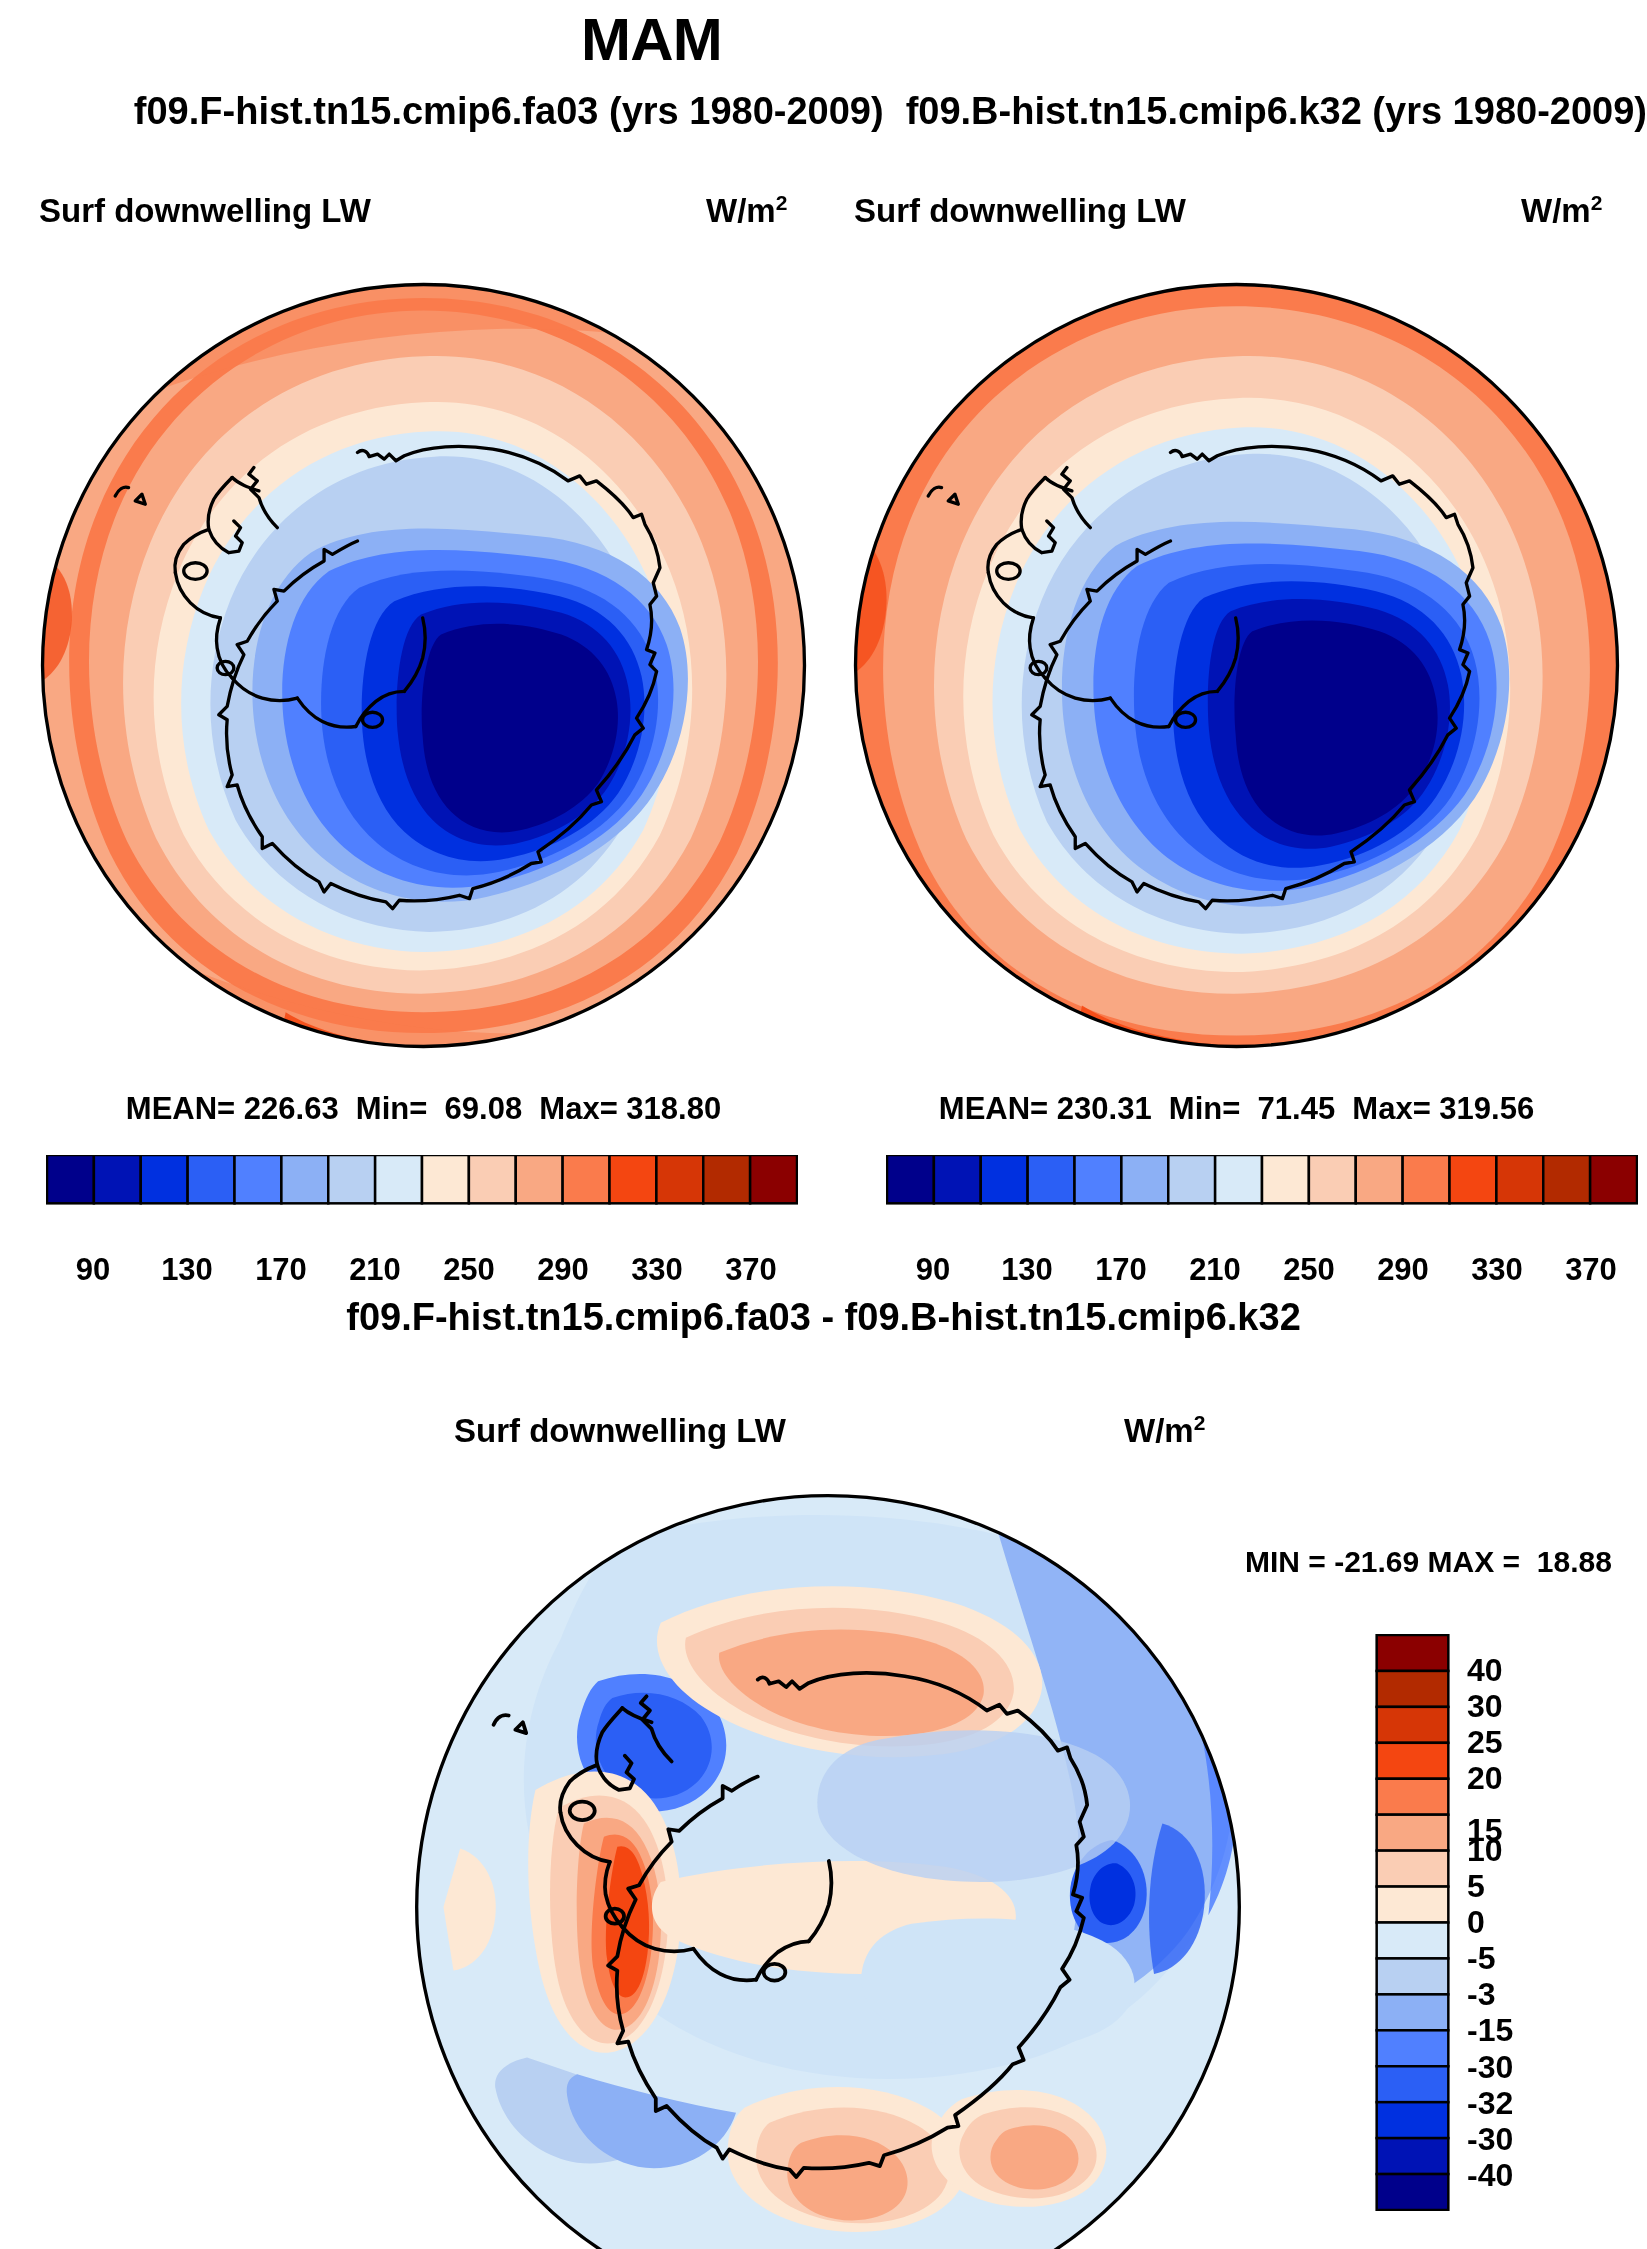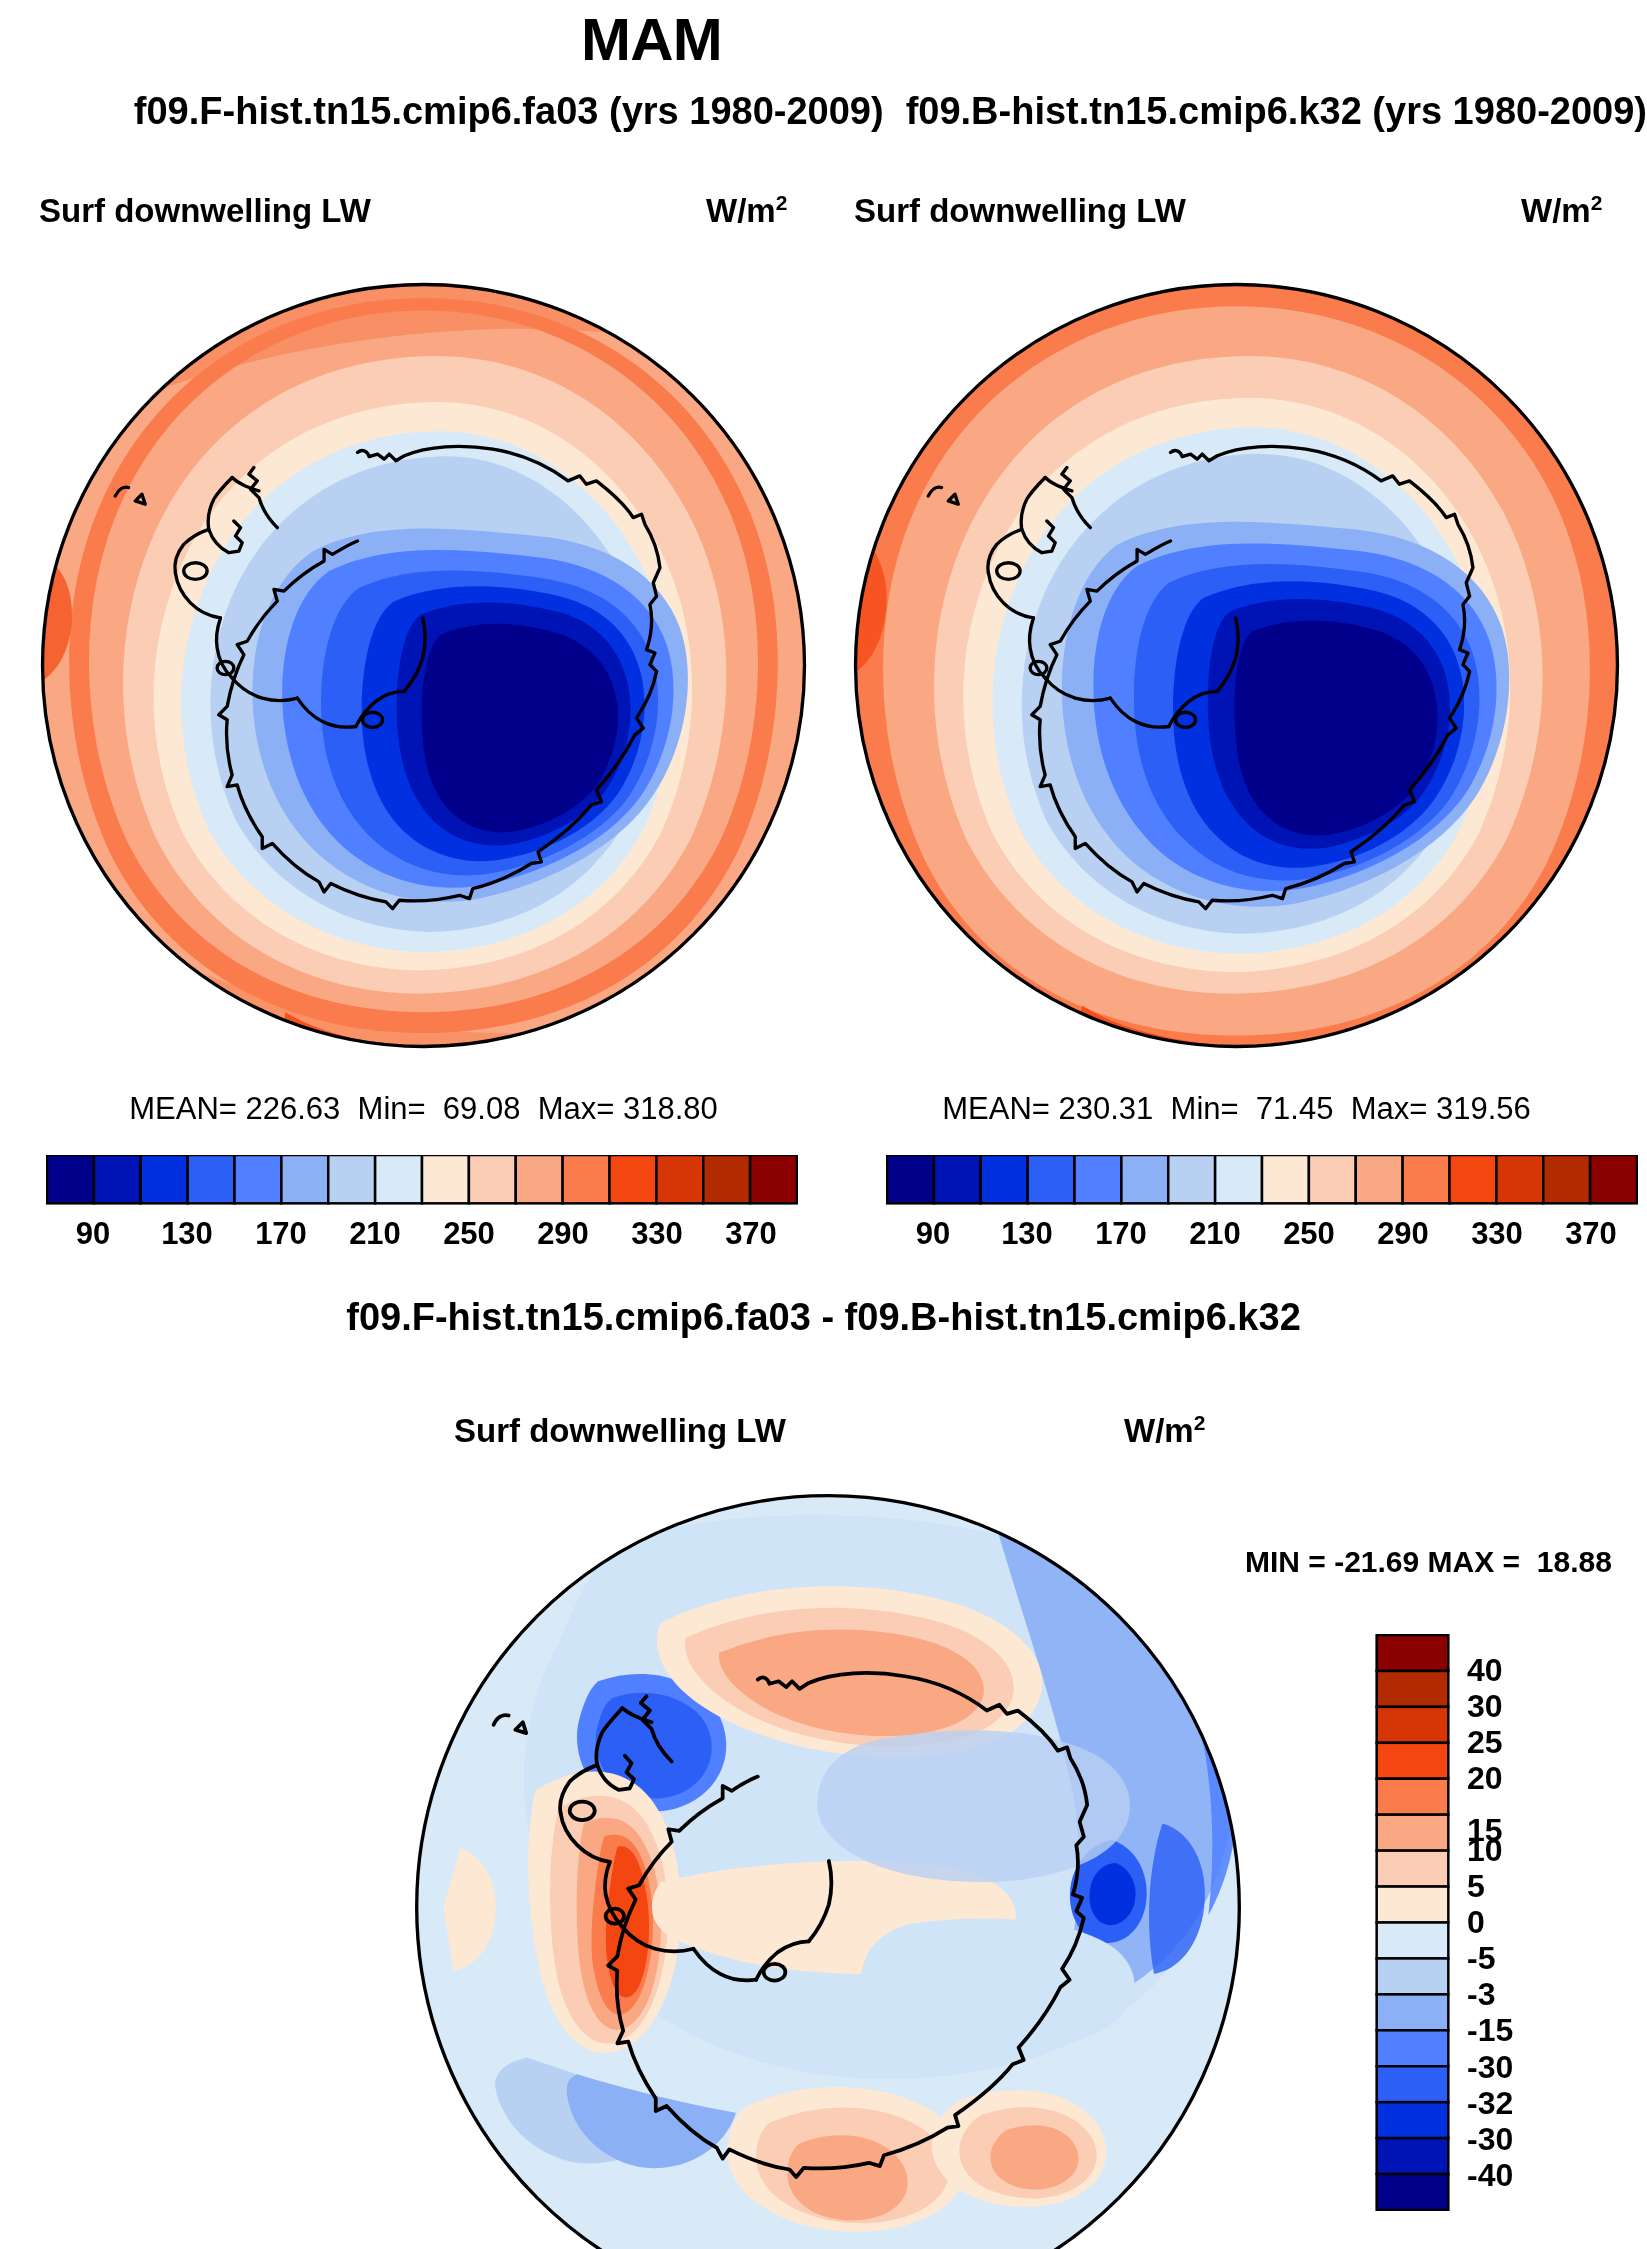--- a/index.html
+++ b/index.html
@@ -27,30 +27,30 @@
     position:absolute; font-size:33px; font-weight:bold;
   }
   .panel-units {
     position:absolute; font-size:33px; font-weight:bold;
   }
   .panel-units sup { font-size:21px; vertical-align:super; }
 
   .map-svg { position:absolute; }
 
   .stats-line {
-    position:absolute; font-size:31px; font-weight:normal;
+    position:absolute; font-size:31px; font-weight:bold;
     white-space:pre; text-align:center;
   }
 
   .cbar-h { position:absolute; }
   .cbar-h-labels {
     position:absolute; font-size:31px; font-weight:bold;
   }
   .cbar-h-labels span {
-    position:absolute; transform:translateX(-50%);
+    position:absolute; transform:translateX(-50%);margin-top:36px;
   }
 
   .diff-title {
     position:absolute; left:0; top:1296px; width:1647px;
     text-align:center; font-size:38px; font-weight:bold;
   }
 
   .minmax-line {
     position:absolute; font-size:30px; font-weight:bold;
     white-space:pre;

